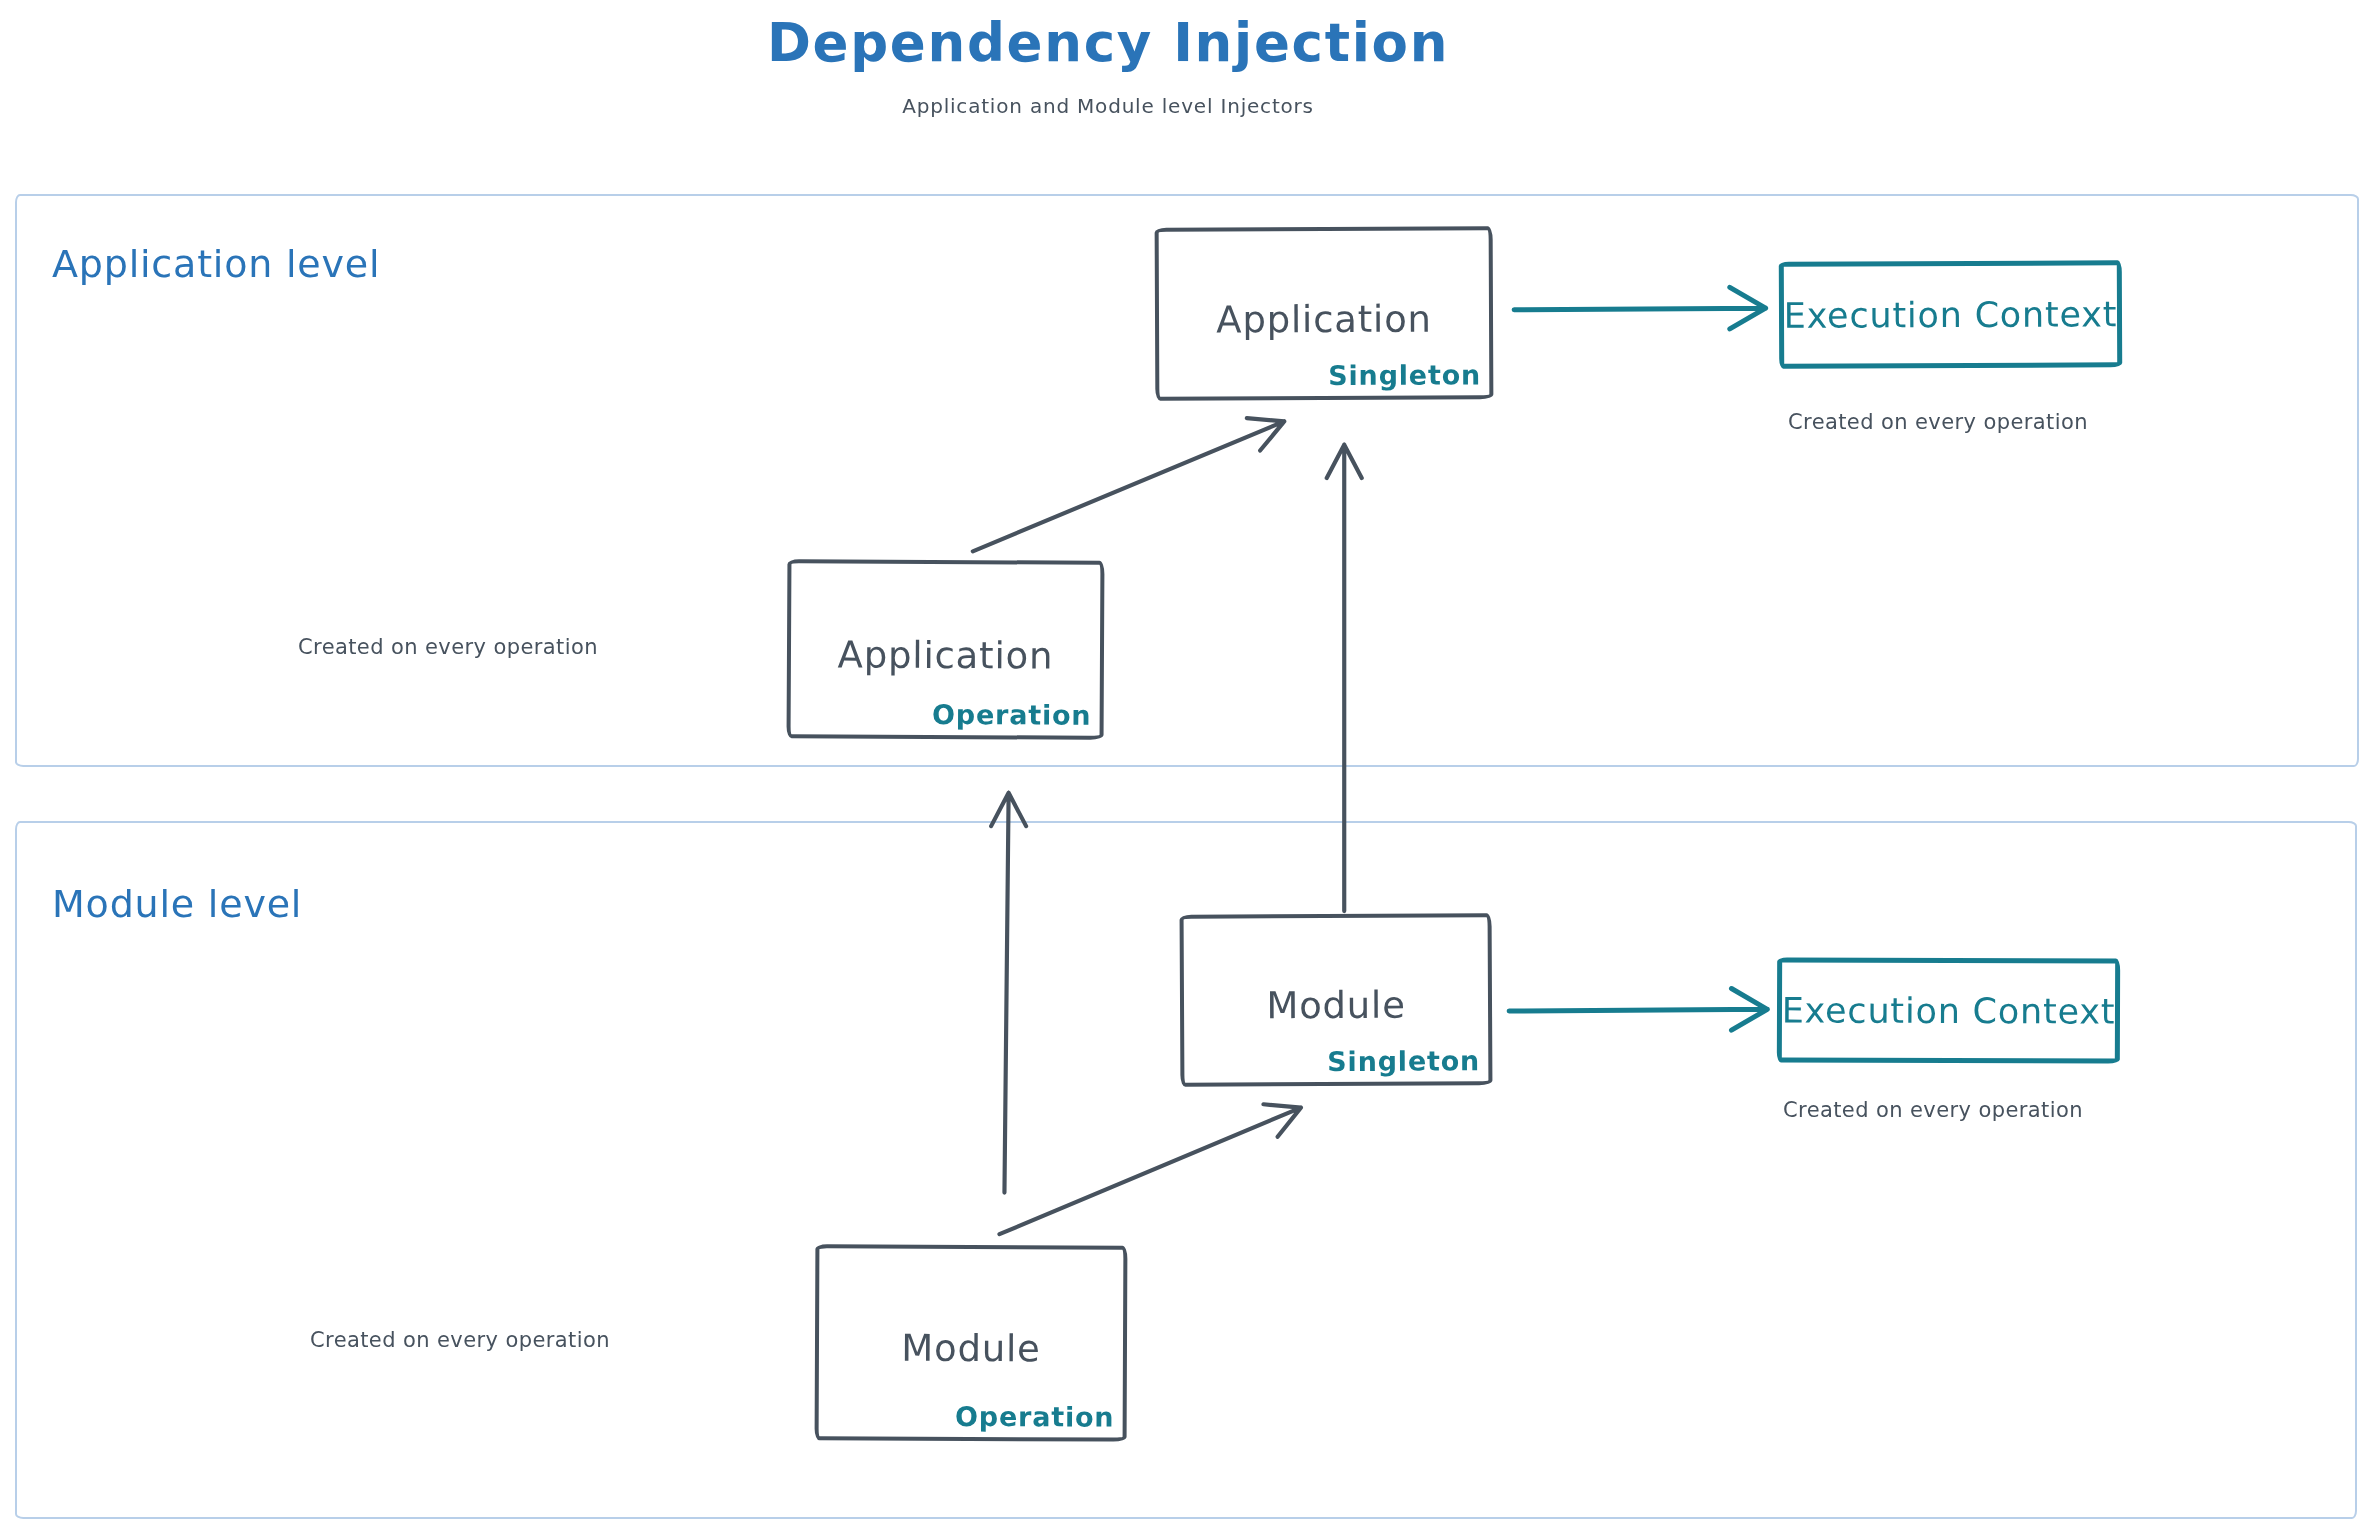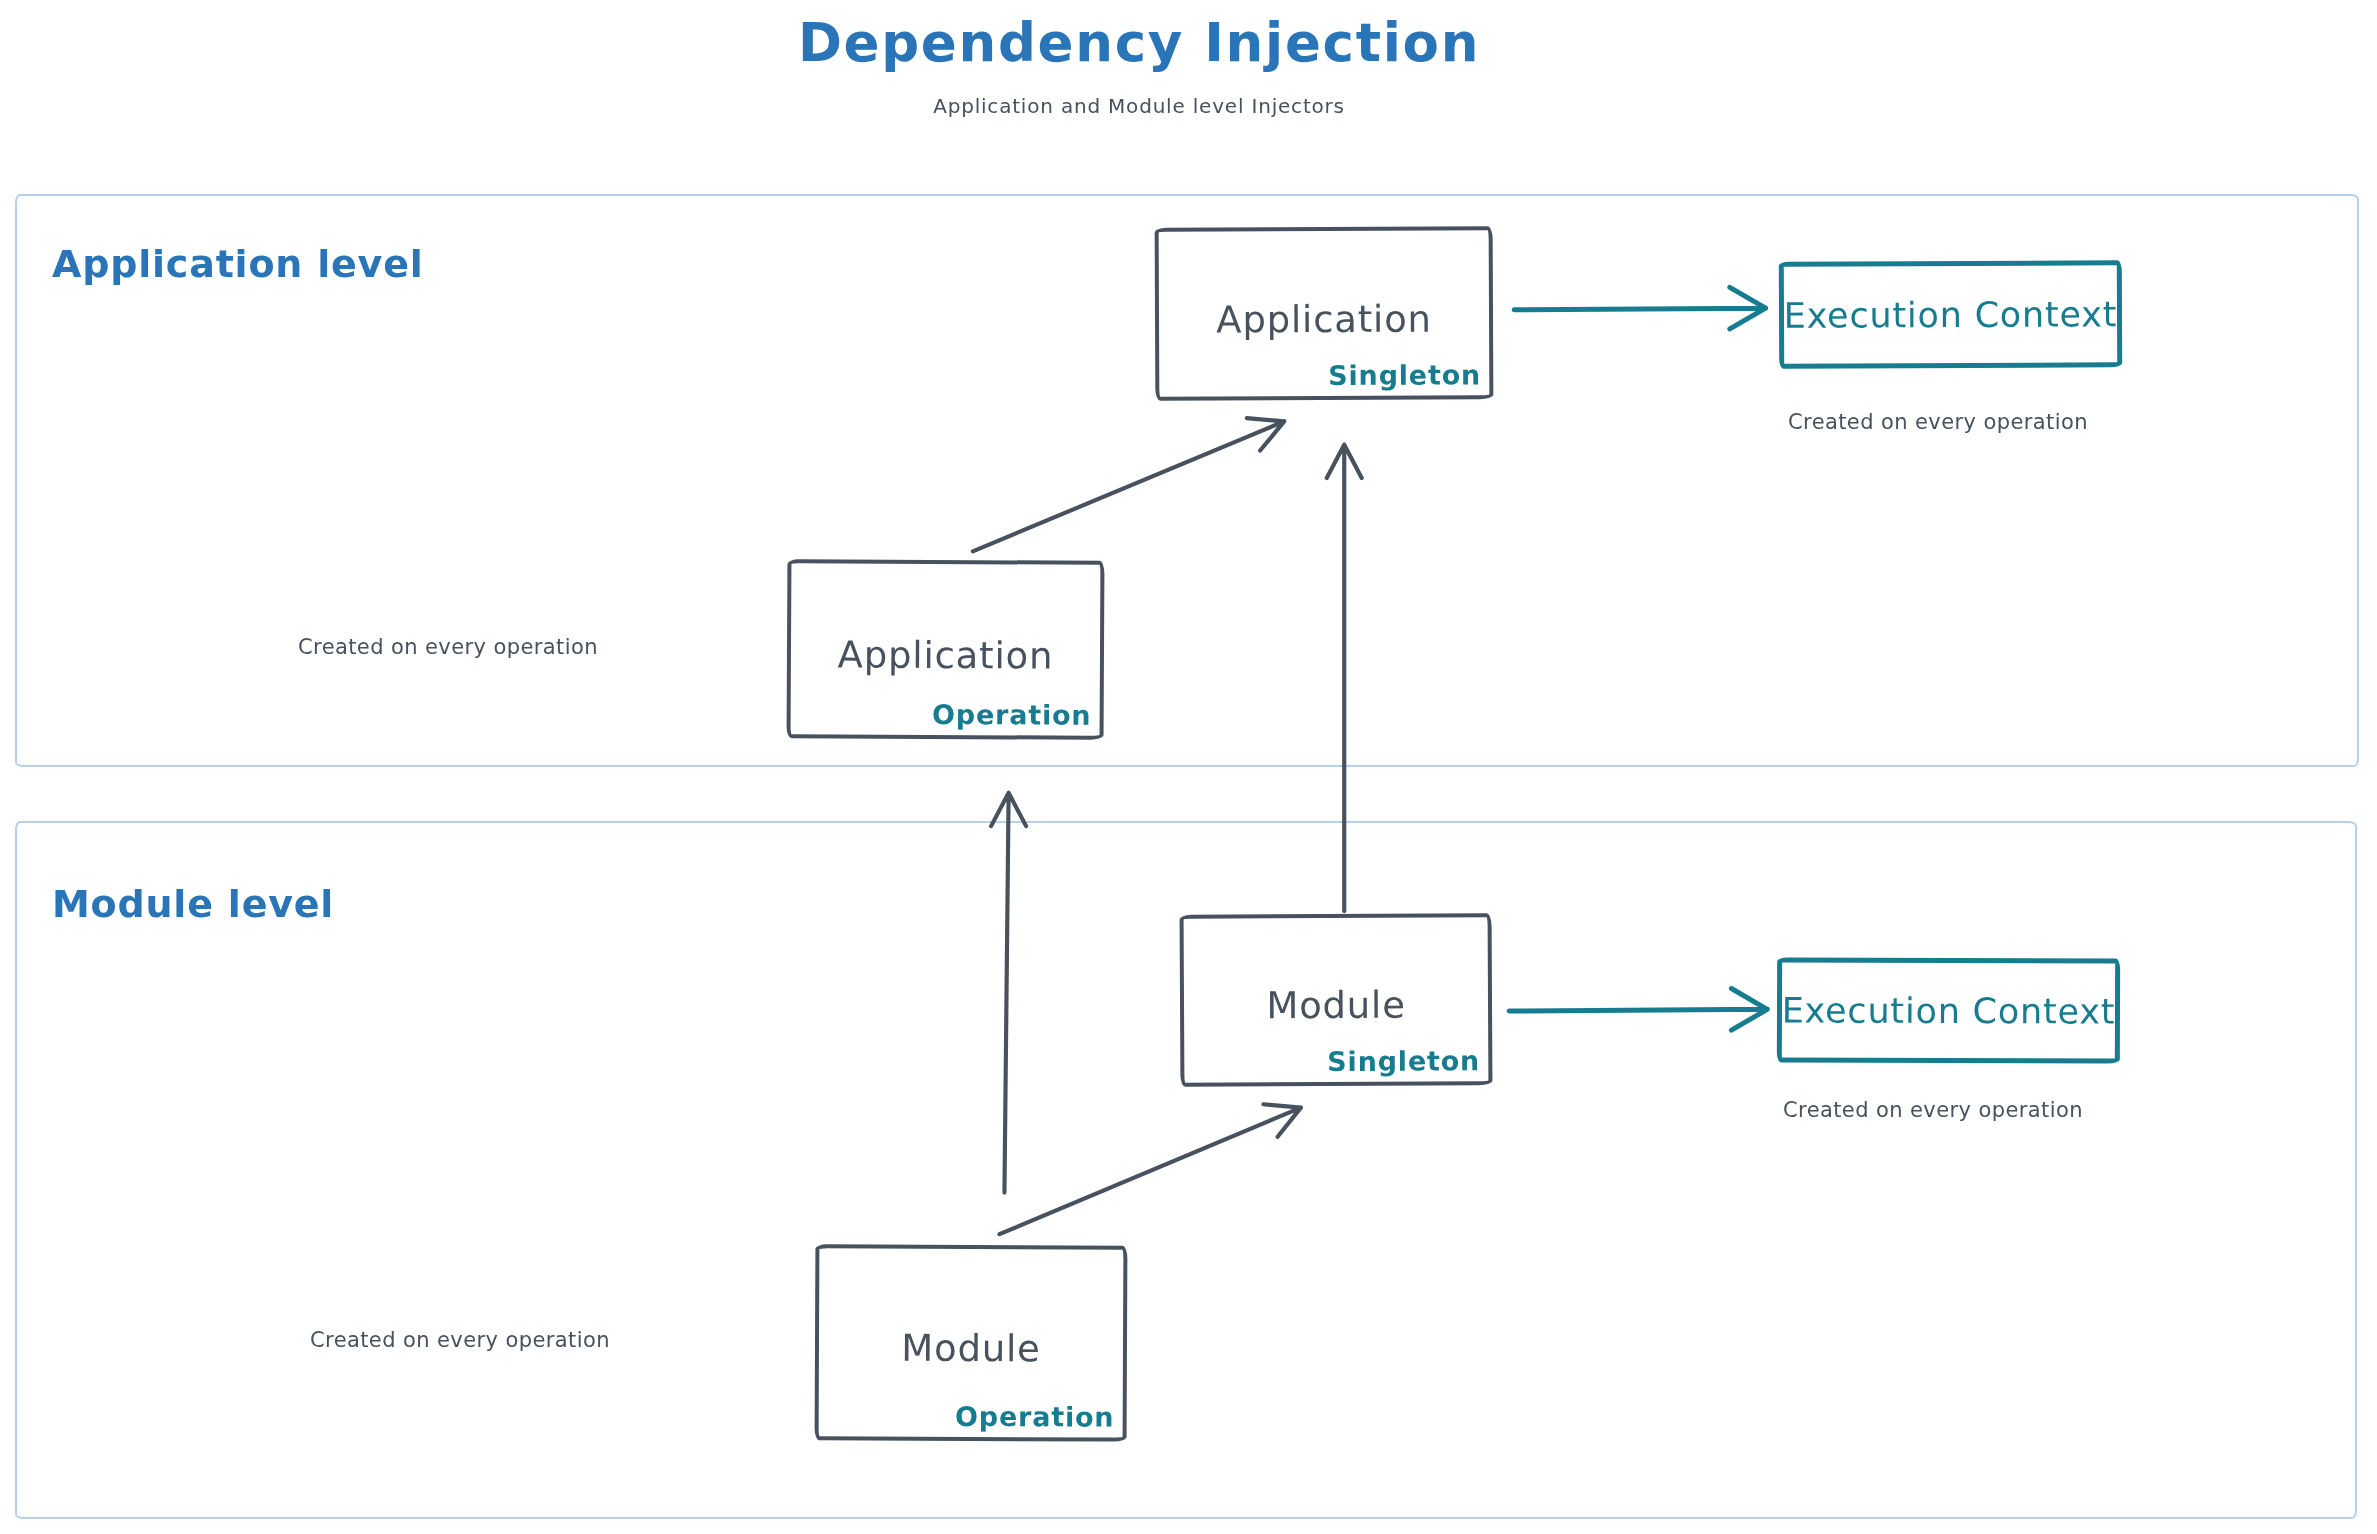--- a/index.html
+++ b/index.html
@@ -17,21 +17,20 @@
   .stage{
     position:relative;
     width:2377px;height:1534px;
     background:#ffffff;
     overflow:hidden;
   }
   
   .header{
     position:absolute;left:0;top:11.7px;width:2216px;
     text-align:center;
-    margin-left:31px;
   }
   .title{
     color:var(--blue);
     font-size:53px;
     font-weight:600;
     letter-spacing:1.7px;
   }
   .subtitle{
     margin-top:21.7px;
     color:var(--slate);
@@ -44,21 +43,21 @@
     border:2.5px solid var(--light);
     border-radius:5px 8.3px 5px 8.3px/8.3px 5px 8.3px 5px;
     background:#ffffff;
   }
   .level-app{left:15px;top:194px;width:2344px;height:573px;}
   .level-module{left:15px;top:821px;width:2342px;height:698px;}
   .level-label{
     position:absolute;
     color:var(--blue);
     font-size:38px;
-    font-weight:700;
+    font-weight:400;
     letter-spacing:0.8px;
   }
   .label-app{left:52px;top:242px;}
   .label-module{left:52px;top:866px;margin-top:16px;}
   
   .node{
     position:absolute;
     border:4.2px solid var(--slate);
     border-radius:11.7px 5px 13.3px 5px/5px 13.3px 5px 11.7px;
     background:#ffffff;

